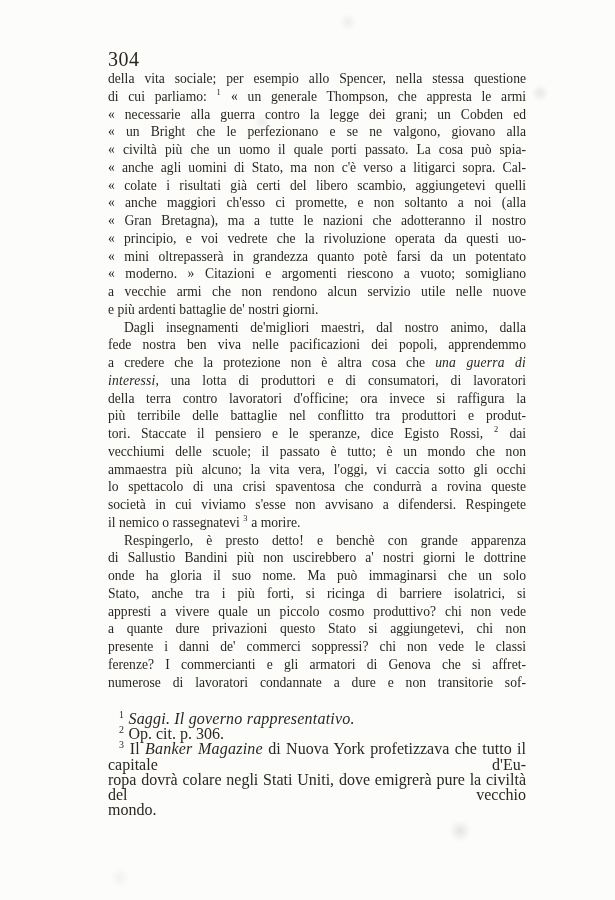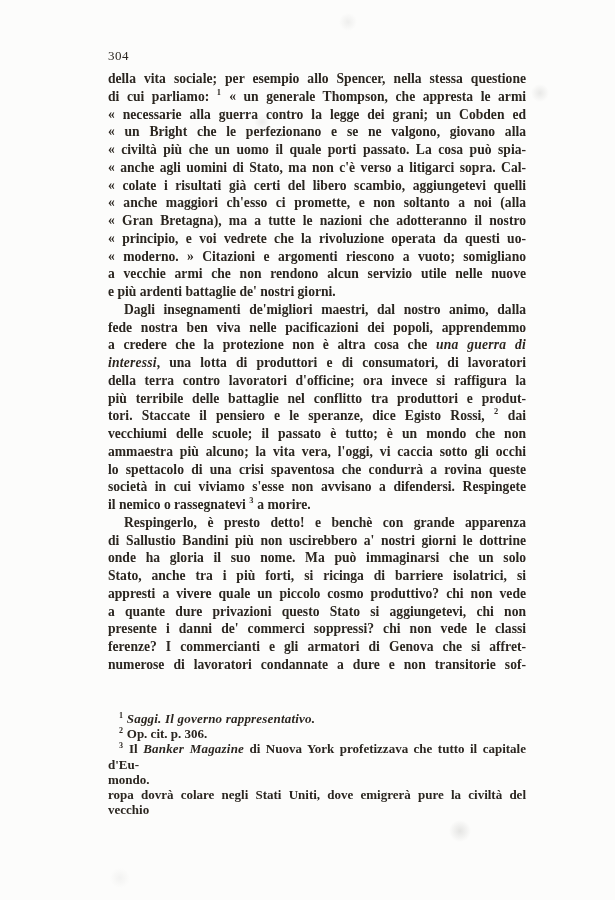--- a/index.html
+++ b/index.html
@@ -19,43 +19,43 @@
       radial-gradient(circle at 348px 22px,  rgba(170,170,168,0.16) 0px, rgba(170,170,168,0.0) 9px),
       radial-gradient(circle at 120px 878px, rgba(175,175,172,0.12) 0px, rgba(175,175,172,0.0) 10px);
     font-family: "Liberation Serif", "DejaVu Serif", serif;
     color: #2b2620;
   }
 
   .pagenum {
     position: absolute;
     top: 48px;
     left: 108px;
-    font-size: 13px;
+    font-size: 20px;
     letter-spacing: 0.5px;
   }
 
   .textblock {
     position: absolute;
     top: 70px;
     left: 108px;
     width: 418px;
     font-size: 13.6px;
     line-height: 17.75px;
   }
 
   .footnotes {
     position: absolute;
     top: 711px;
     left: 108px;
     width: 418px;
-    font-size: 13px;
+    font-size: 16px;
     line-height: 15.2px;
   }
 
-  .tline { text-align: left; white-space: normal; font-weight: bold; }
+  .tline { text-align: left; white-space: normal; }
   .tline.just { text-align: justify; text-align-last: justify; }
   .tline.ind  { text-indent: 16px; }
   .footnotes .tline.ind { text-indent: 11px; }
 
   .tline sup {
     font-size: 0.62em;
     line-height: 0;
     vertical-align: super;
     letter-spacing: 0.5px;
   }
@@ -71,20 +71,21 @@
       <div class="tline just"><span>della vita sociale; per esempio allo Spencer, nella stessa questione</span></div>
       <div class="tline just"><span>di cui parliamo: </span><sup>1</sup><span> « un generale Thompson, che appresta le armi</span></div>
       <div class="tline just"><span>« necessarie alla guerra contro la legge dei grani; un Cobden ed</span></div>
       <div class="tline just"><span>« un Bright che le perfezionano e se ne valgono, giovano alla</span></div>
       <div class="tline just"><span>« civiltà più che un uomo il quale porti passato. La cosa può spia-</span></div>
       <div class="tline just"><span>« anche agli uomini di Stato, ma non c'è verso a litigarci sopra. Cal-</span></div>
       <div class="tline just"><span>« colate i risultati già certi del libero scambio, aggiungetevi quelli</span></div>
       <div class="tline just"><span>« anche maggiori ch'esso ci promette, e non soltanto a noi (alla</span></div>
       <div class="tline just"><span>« Gran Bretagna), ma a tutte le nazioni che adotteranno il nostro</span></div>
       <div class="tline just"><span>« principio, e voi vedrete che la rivoluzione operata da questi uo-</span></div>
+      <div class="tline just"><span>« mini oltrepasserà in grandezza quanto potè farsi da un potentato</span></div>
       <div class="tline just"><span>« moderno. » Citazioni e argomenti riescono a vuoto; somigliano</span></div>
       <div class="tline just"><span>a vecchie armi che non rendono alcun servizio utile nelle nuove</span></div>
       <div class="tline"><span>e più ardenti battaglie de' nostri giorni.</span></div>
       <div class="tline just ind"><span>Dagli insegnamenti de'migliori maestri, dal nostro animo, dalla</span></div>
       <div class="tline just"><span>fede nostra ben viva nelle pacificazioni dei popoli, apprendemmo</span></div>
       <div class="tline just"><span>a credere che la protezione non è altra cosa che </span><i>una guerra di</i></div>
       <div class="tline just"><i>interessi</i><span>, una lotta di produttori e di consumatori, di lavoratori</span></div>
       <div class="tline just"><span>della terra contro lavoratori d'officine; ora invece si raffigura la</span></div>
       <div class="tline just"><span>più terribile delle battaglie nel conflitto tra produttori e produt-</span></div>
       <div class="tline just"><span>tori. Staccate il pensiero e le speranze, dice Egisto Rossi, </span><sup>2</sup><span> dai</span></div>
@@ -101,16 +102,16 @@
       <div class="tline just"><span>a quante dure privazioni questo Stato si aggiungetevi, chi non</span></div>
       <div class="tline just"><span>presente i danni de' commerci soppressi? chi non vede le classi</span></div>
       <div class="tline just"><span>ferenze? I commercianti e gli armatori di Genova che si affret-</span></div>
       <div class="tline just"><span>numerose di lavoratori condannate a dure e non transitorie sof-</span></div>
     </div>
 
   <div class="footnotes" id="footnotes">
       <div class="tline ind"><sup>1</sup><span> </span><i>Saggi. Il governo rappresentativo.</i></div>
       <div class="tline ind"><sup>2</sup><span> Op. cit. p. 306.</span></div>
       <div class="tline just ind"><sup>3</sup><span> Il </span><i>Banker Magazine</i><span> di Nuova York profetizzava che tutto il capitale d'Eu-</span></div>
+      <div class="tline just"><span>ropa dovrà colare negli Stati Uniti, dove emigrerà pure la civiltà del vecchio</span></div>
       <div class="tline"><span>mondo.</span></div>
-      <div class="tline just"><span>ropa dovrà colare negli Stati Uniti, dove emigrerà pure la civiltà del vecchio</span></div>
     </div>
 </div>
 
 </body></html>

